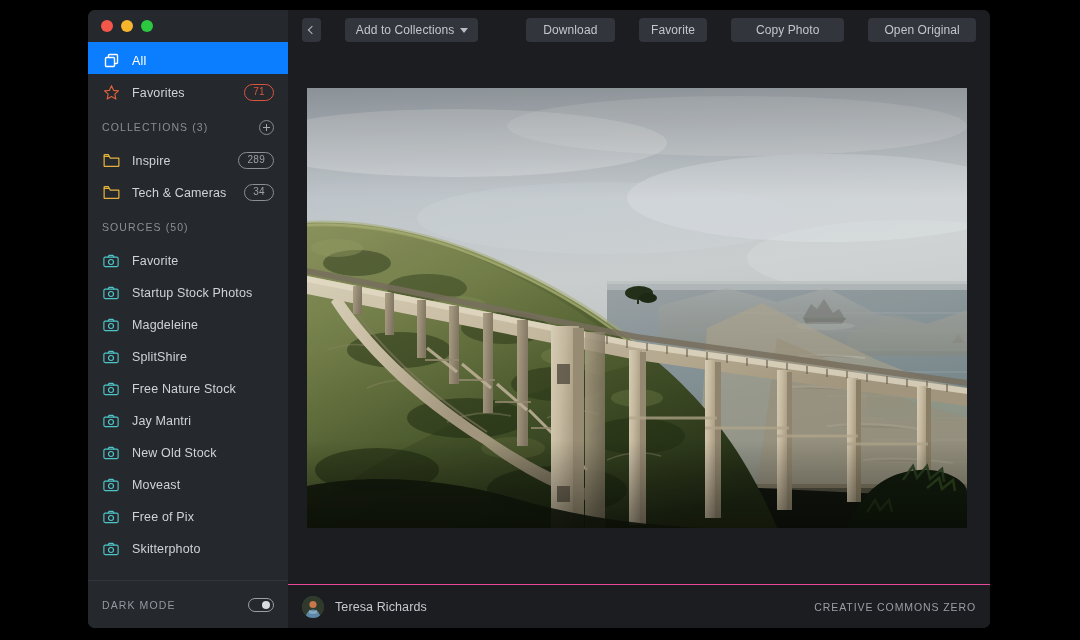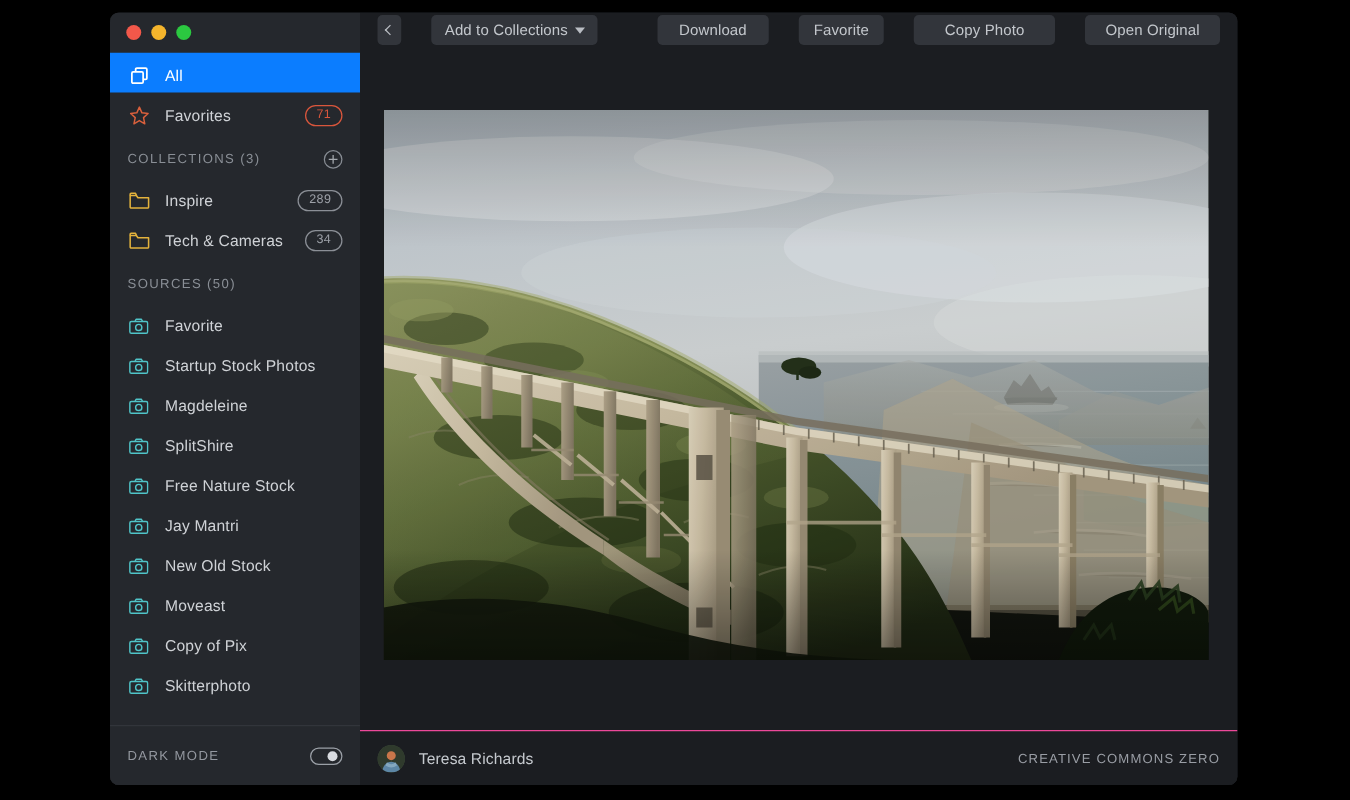--- a/index.html
+++ b/index.html
@@ -146,22 +146,22 @@
     flex: 1;
     display: flex;
     flex-direction: column;
     background: #1b1d21;
     min-width: 0;
   }
 
   #toolbar {
     height: 44px;
     display: flex;
-    align-items: flex-end;
-    padding: 18px 14px;
+    align-items: flex-start;
+    padding: 8px 14px;
     gap: 24px;
     flex-shrink: 0;
   }
   .tb-btn {
     height: 24px;
     background: #32353b;
     border-radius: 4px;
     color: #c3c7cc;
     font-size: 12px;
     display: flex;
@@ -398,21 +398,21 @@
             <span class="nav-label">Moveast</span>
           </div>
           <div class="nav-row">
             <span class="nav-icon">
               <svg width="16" height="14" viewBox="0 0 18 15">
   <rect x="1" y="3.2" width="16" height="10.6" rx="1.4" fill="none" stroke="#4fc4c8" stroke-width="1.3"></rect>
   <path d="M5.6 3.2 L6.6 1.2 H11.4 L12.4 3.2" fill="none" stroke="#4fc4c8" stroke-width="1.3" stroke-linejoin="round"></path>
   <circle cx="9" cy="8.6" r="2.8" fill="none" stroke="#4fc4c8" stroke-width="1.3"></circle>
 </svg>
             </span>
-            <span class="nav-label">Copy of Pix</span>
+            <span class="nav-label">Free of Pix</span>
           </div>
           <div class="nav-row">
             <span class="nav-icon">
               <svg width="16" height="14" viewBox="0 0 18 15">
   <rect x="1" y="3.2" width="16" height="10.6" rx="1.4" fill="none" stroke="#4fc4c8" stroke-width="1.3"></rect>
   <path d="M5.6 3.2 L6.6 1.2 H11.4 L12.4 3.2" fill="none" stroke="#4fc4c8" stroke-width="1.3" stroke-linejoin="round"></path>
   <circle cx="9" cy="8.6" r="2.8" fill="none" stroke="#4fc4c8" stroke-width="1.3"></circle>
 </svg>
             </span>
             <span class="nav-label">Skitterphoto</span>

